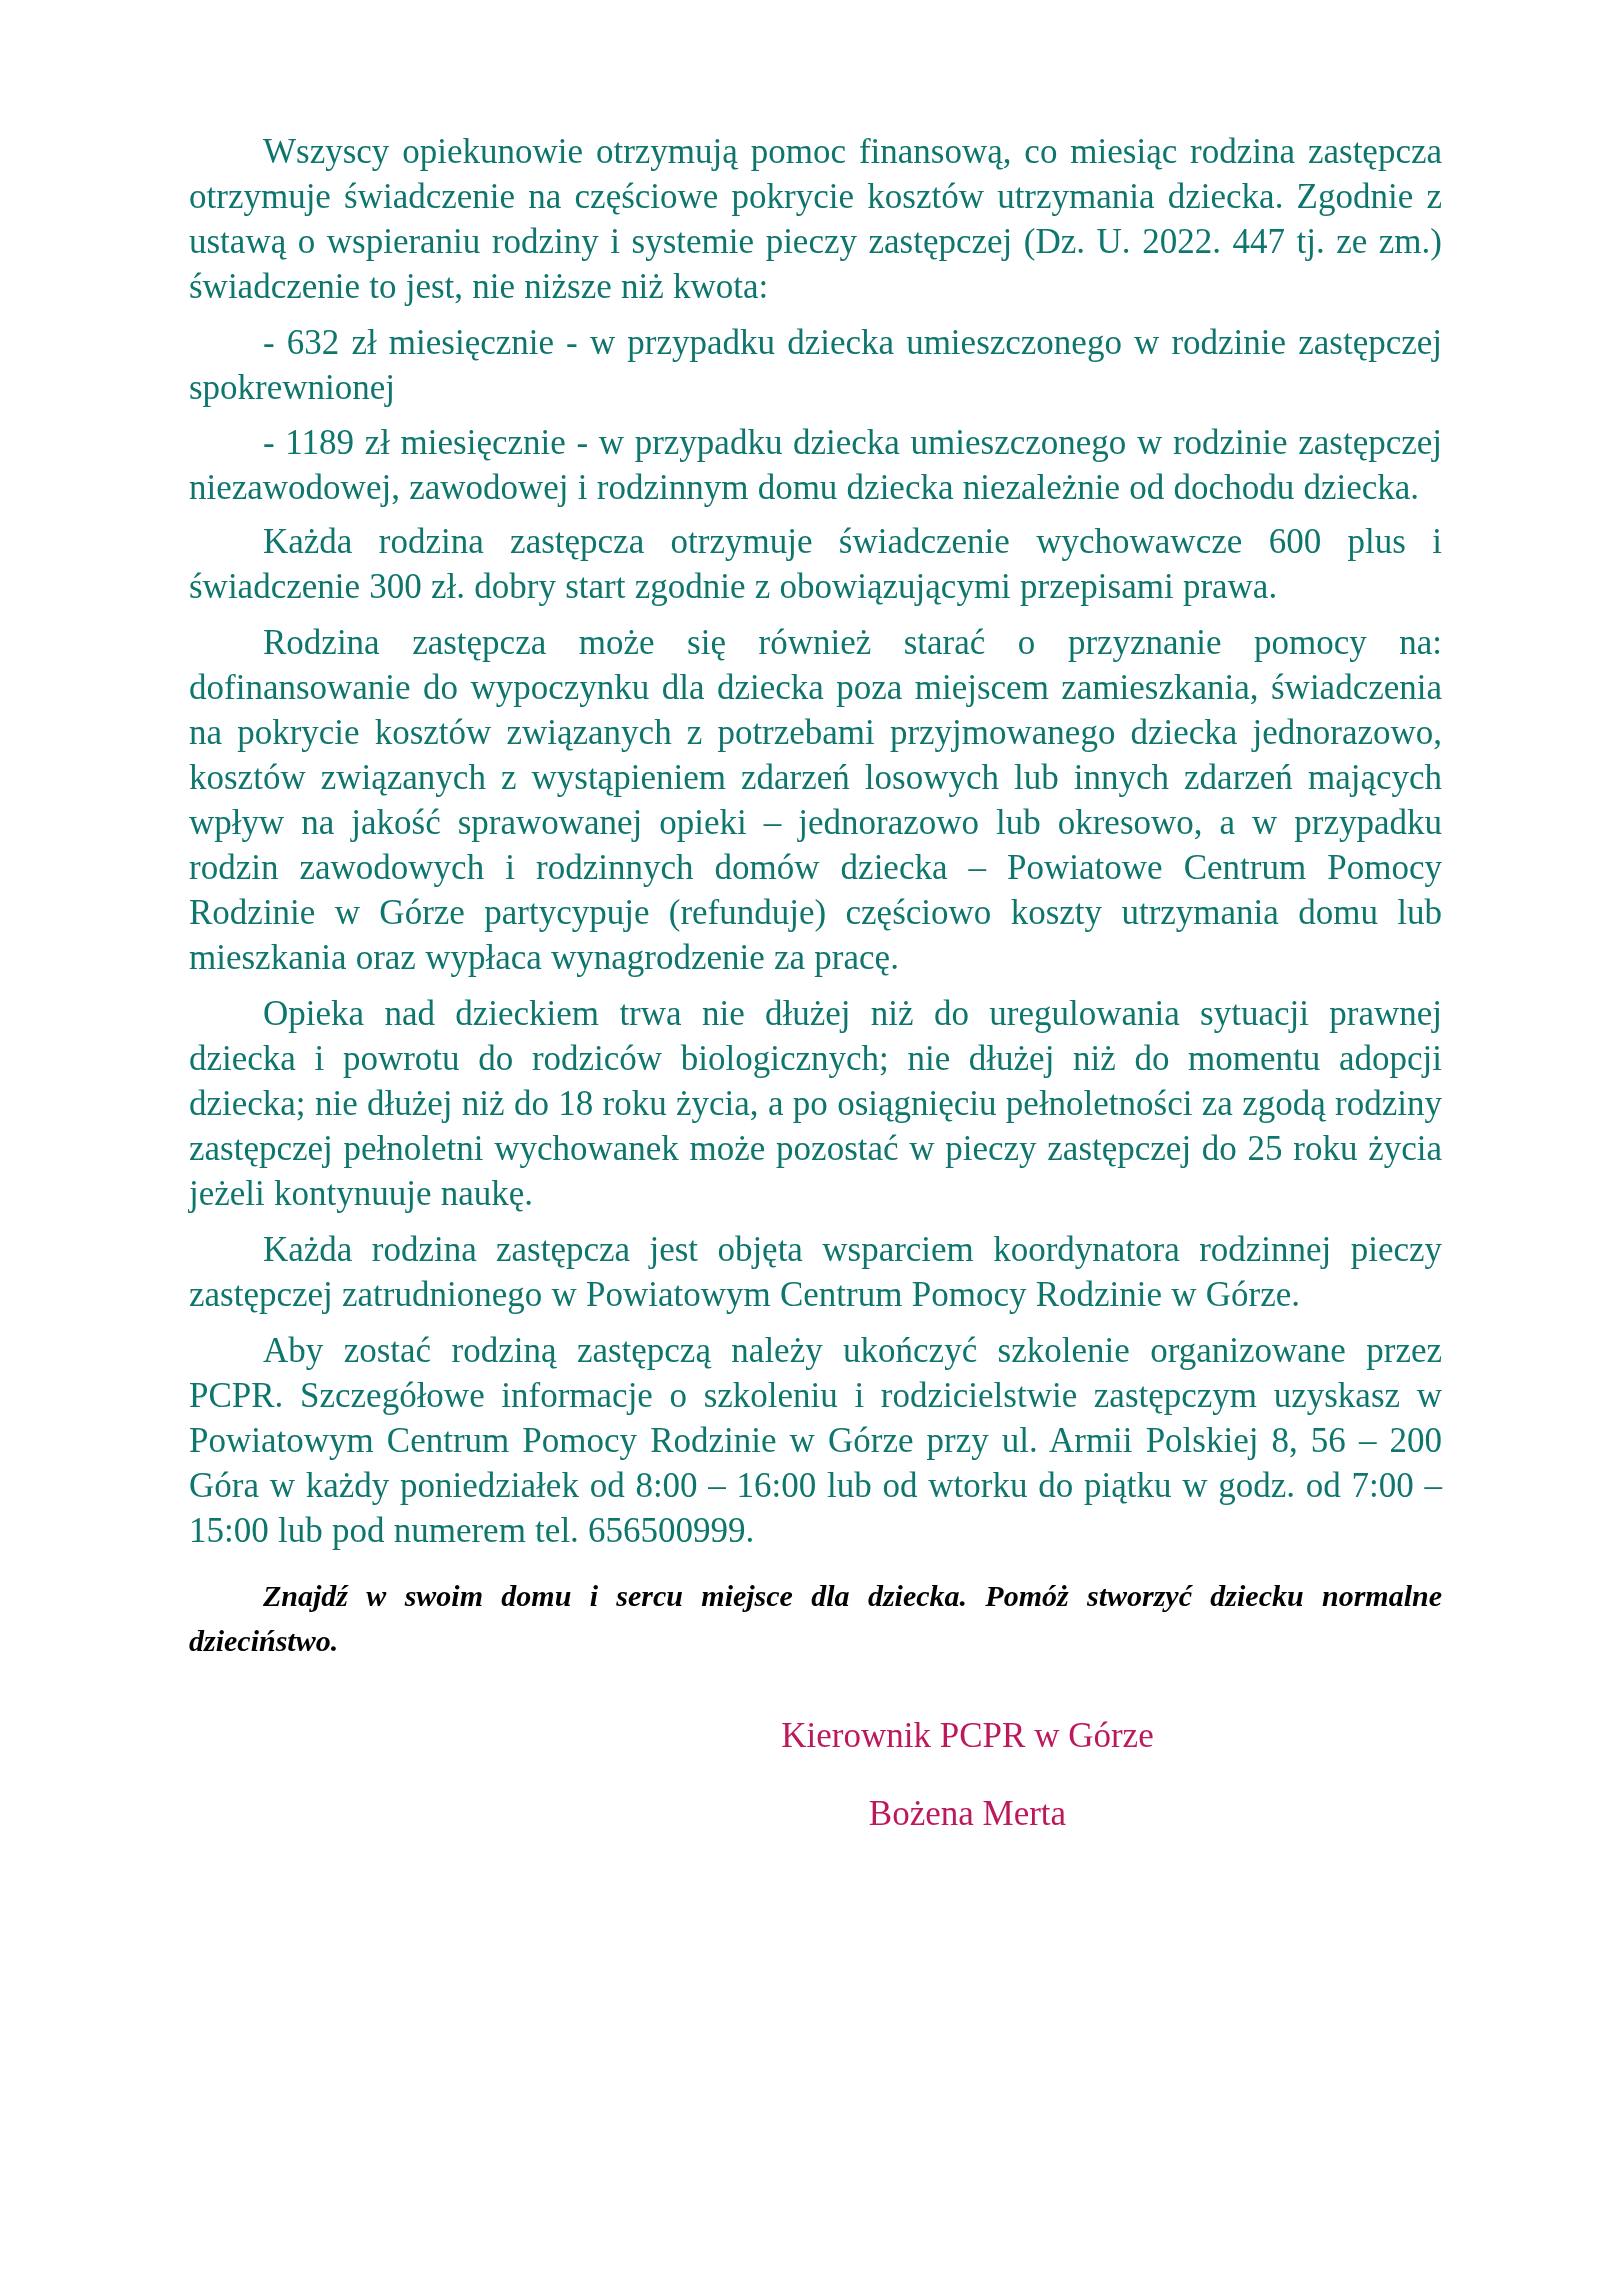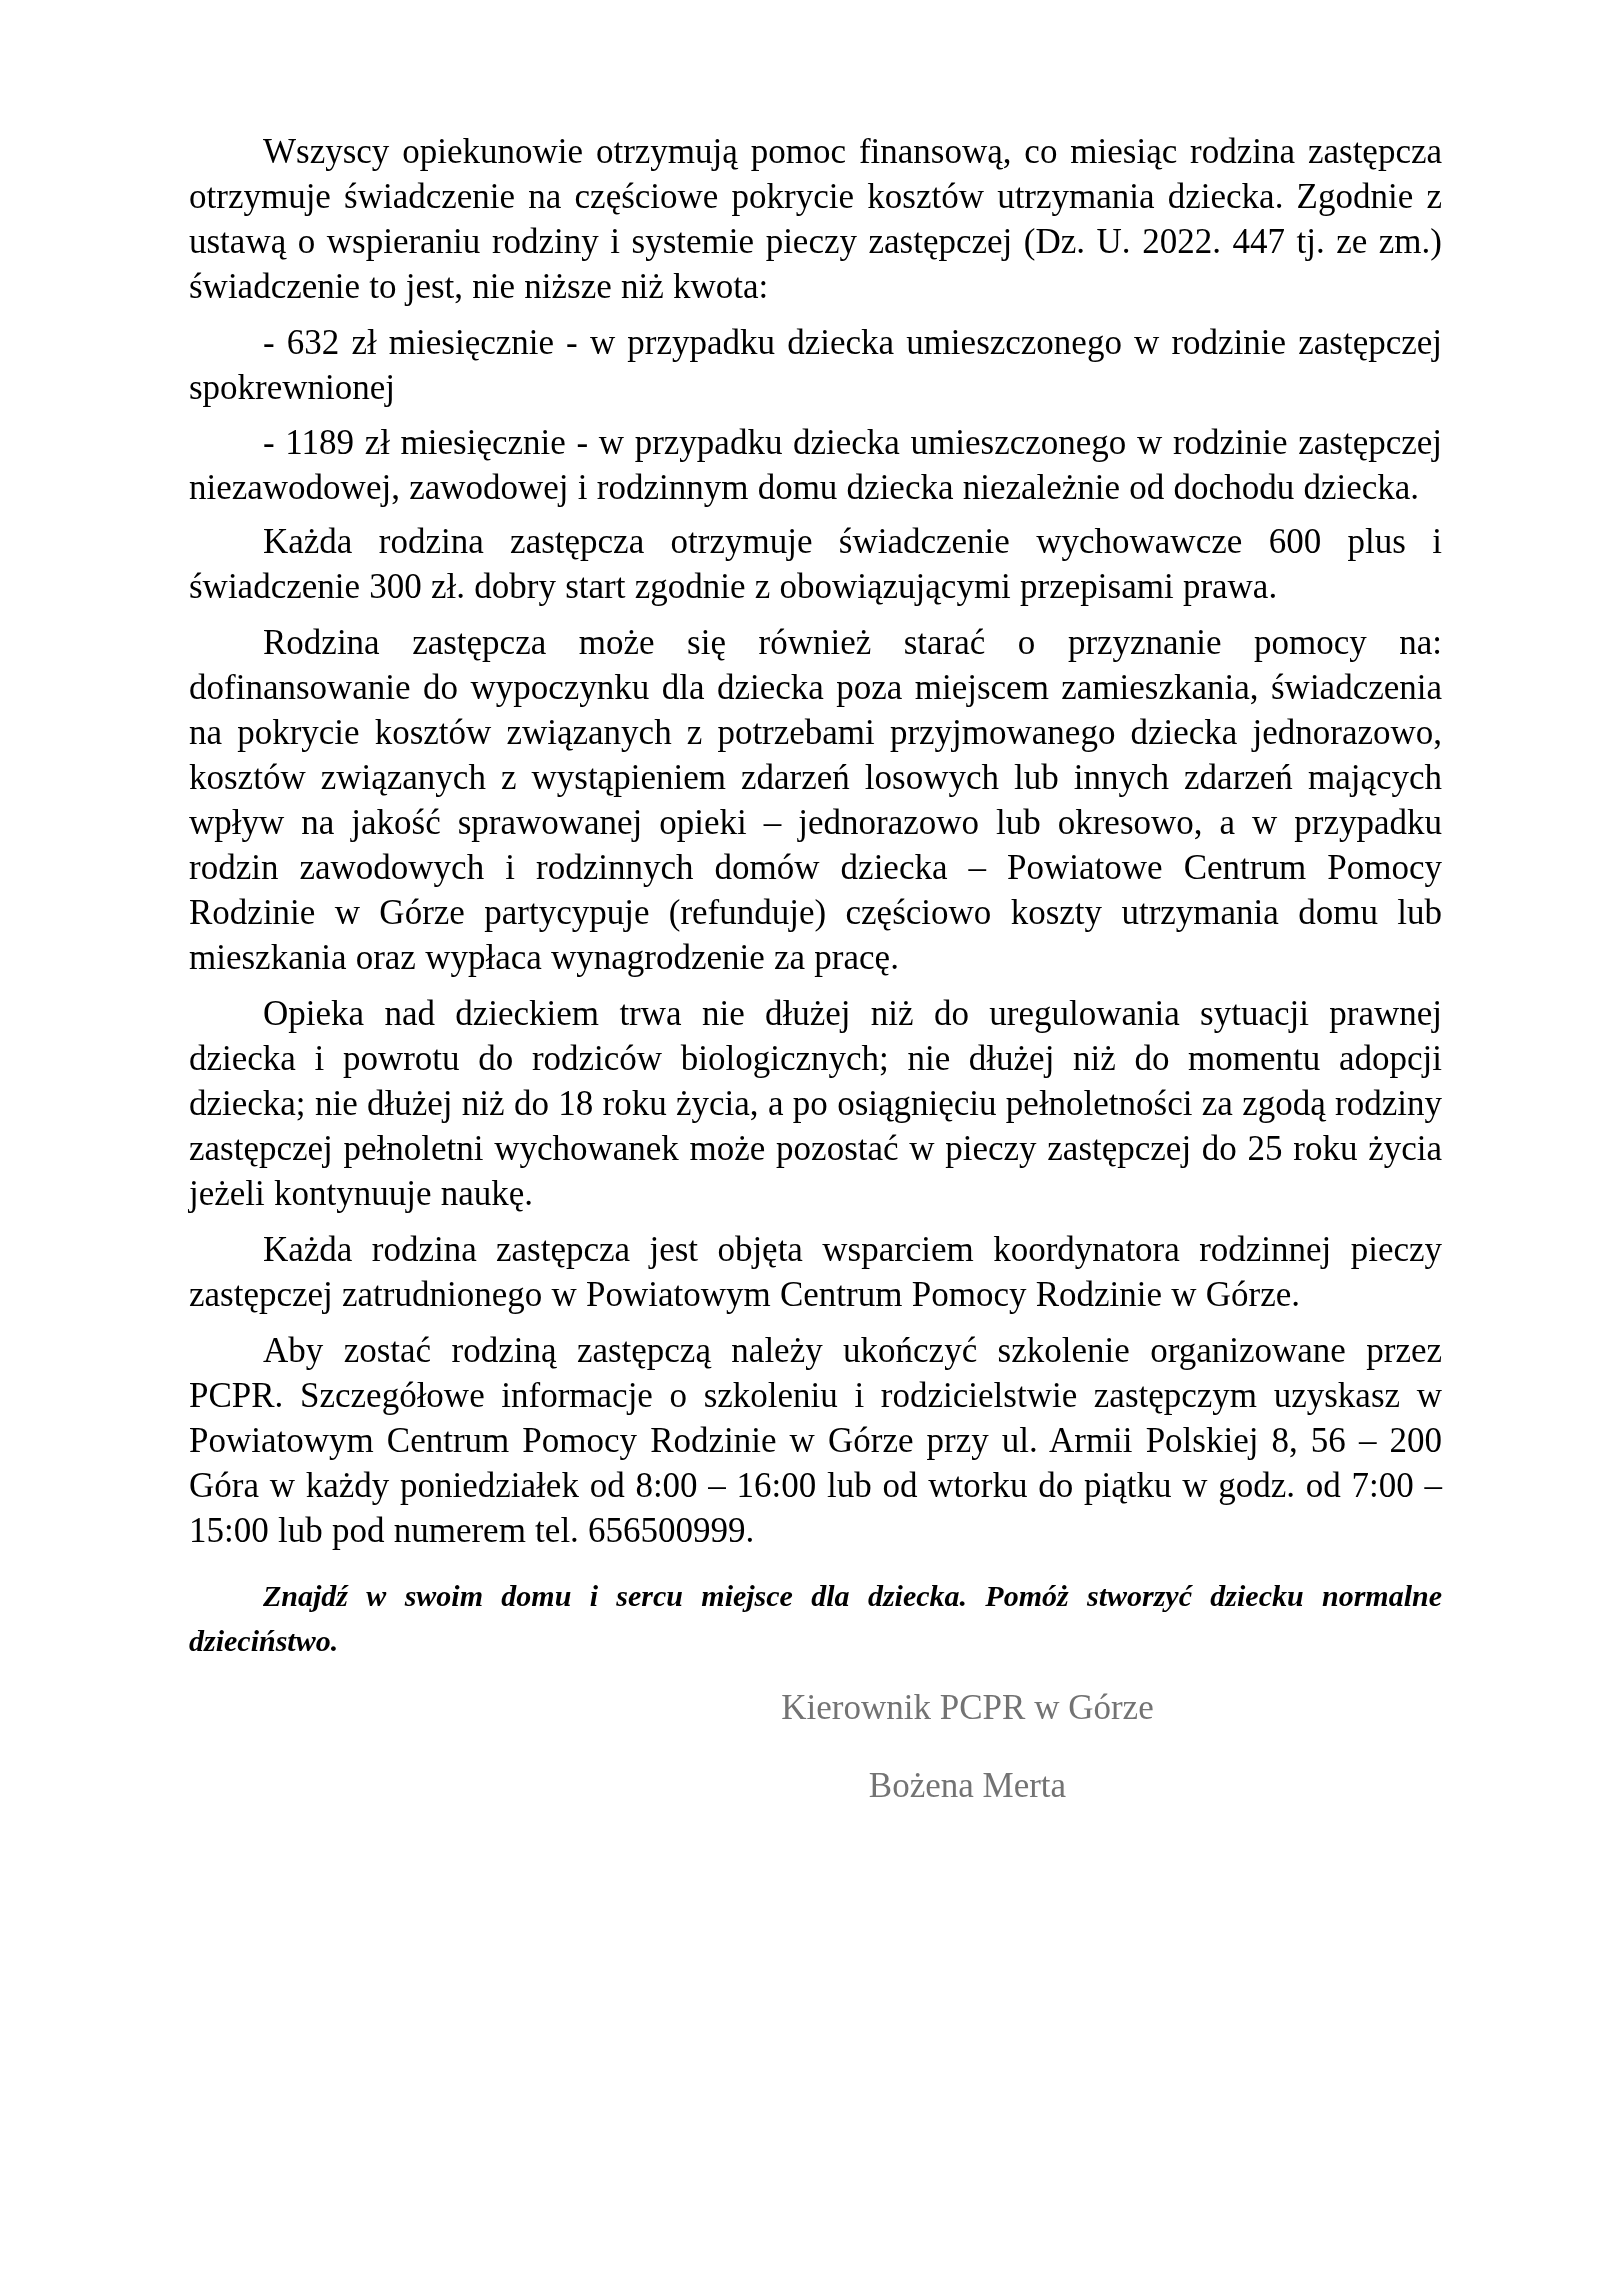--- a/index.html
+++ b/index.html
@@ -23,21 +23,21 @@
     position: absolute;
     left: 189px;
     top: 129px;
     width: 1253px;
   }
 
   .para {
     font-family: "Liberation Serif", "DejaVu Serif", serif;
     font-size: 35px;
     line-height: 45px;
-    color: #000000;
+    color: #0f766e;
     text-align: justify;
     text-justify: inter-word;
     margin: 0 0 10.8px 0;
     text-indent: 74px;
     hyphens: none;
     -webkit-hyphens: none;
     word-spacing: 0.5px;
   }
 
   .para.tight {
@@ -52,25 +52,25 @@
     font-weight: bold;
     font-style: italic;
     color: #000000;
     text-align: justify;
     text-justify: inter-word;
     text-indent: 74px;
     margin: 20.6px 0 0 0;
   }
 
   .signature-block {
-    margin-top: 22px;
+    margin-top: 50px;
     font-family: "Liberation Serif", "DejaVu Serif", serif;
     font-size: 35px;
     line-height: 45px;
-    color: #737373;
+    color: #be185d;
   }
 
   .sig-line {
     text-align: center;
     margin: 0;
   }
 
   .sig-role {
     padding-left: 304px;
     margin-bottom: 33px;

